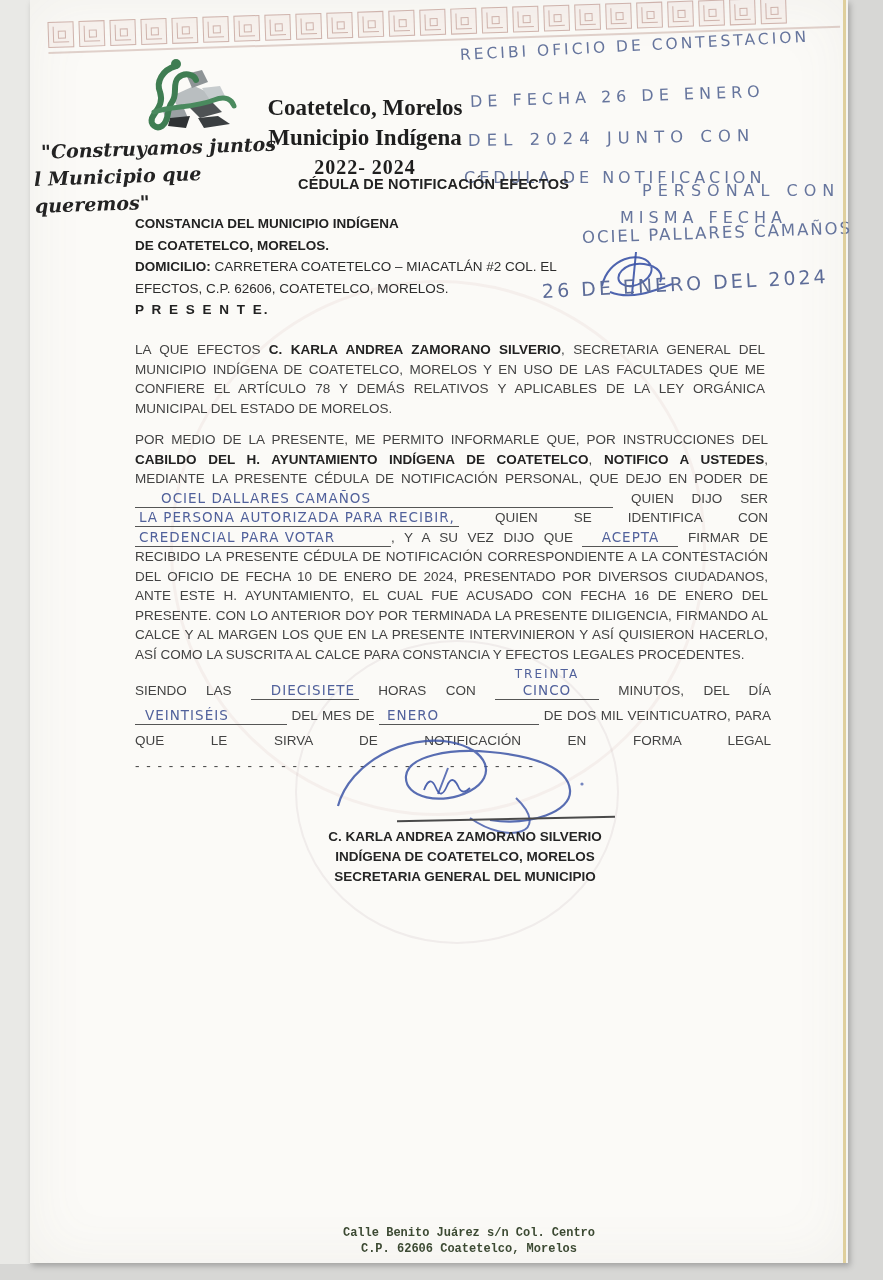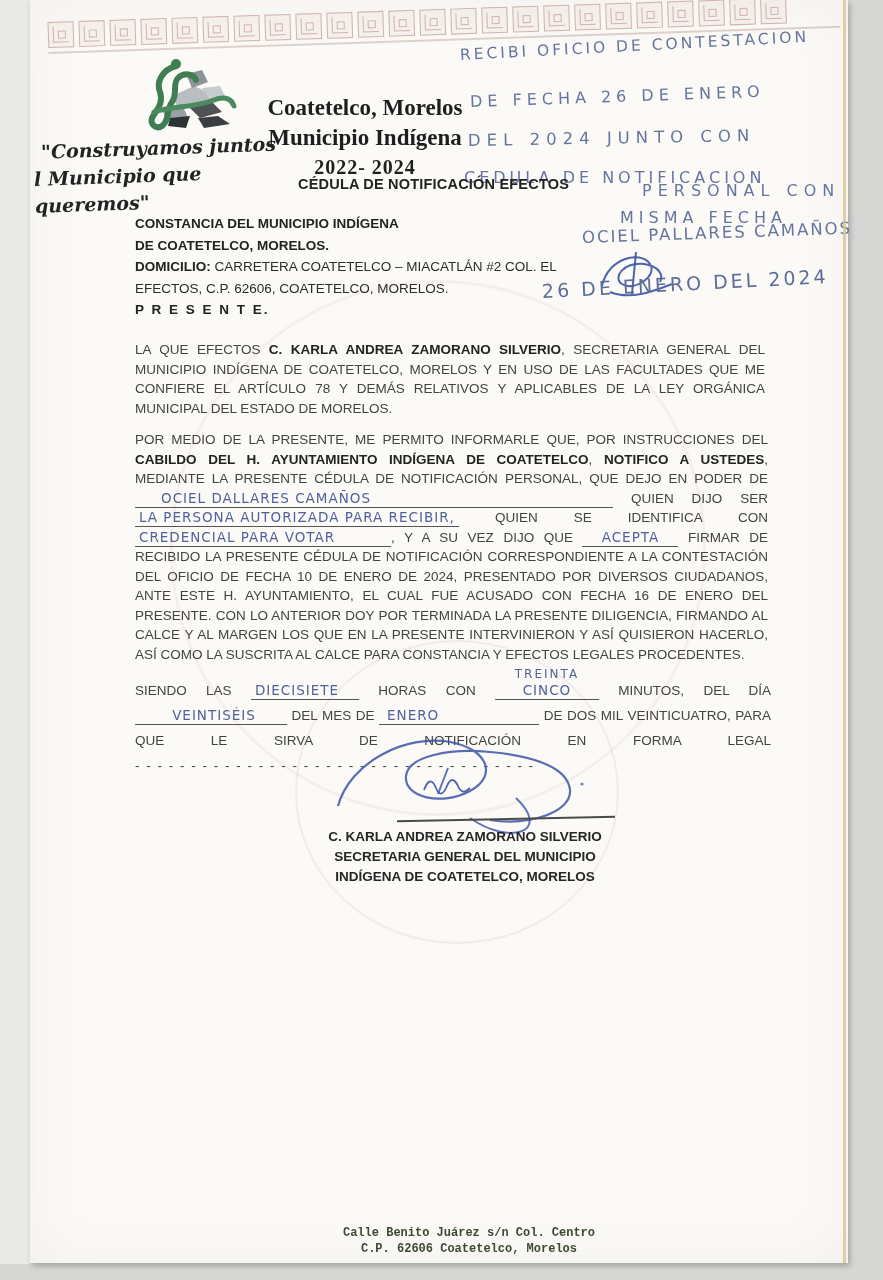--- a/index.html
+++ b/index.html
@@ -61,22 +61,22 @@
   .p3{top:678px;width:636px;line-height:25px;}
   .seg.b{font-weight:bold;color:#222;}
   .seg.fill{font-family:"DejaVu Sans",sans-serif;color:#51619b;
             border-bottom:1.3px solid #555;display:inline-block;position:relative;
             font-size:13.5px;letter-spacing:1px;line-height:16px;padding:0 4px 1px 4px;
             vertical-align:baseline;white-space:nowrap;}
   .seg.wide{min-width:448px;padding-left:26px;text-align:left;}
   .seg.med{min-width:248px;}
   .seg.sm{min-width:88px;text-align:center;}
   .seg.sm2{min-width:96px;text-align:center;}
-  .seg.sm3{min-width:100px;text-align:left;}
-  .seg.med2{min-width:138px;text-align:center;padding-left:10px;}
+  .seg.sm3{min-width:100px;text-align:right;}
+  .seg.med2{min-width:138px;text-align:left;padding-left:10px;}
   .seg.med3{min-width:148px;text-align:left;padding-left:8px;}
   .seg .above{position:absolute;left:50%;transform:translateX(-50%);top:-16px;
               font-size:12px;letter-spacing:2px;color:#51619b;}
   .seg.dash{white-space:nowrap;letter-spacing:1.5px;color:#434343;}
 
   
   .sig-svg{position:absolute;left:290px;top:728px;}
   .sig-line{position:absolute;left:367px;top:818px;width:218px;border-top:2px solid #4a4a4a;
             transform:rotate(-1.2deg);}
   .signer{position:absolute;left:220px;top:827px;width:430px;text-align:center;
@@ -180,22 +180,22 @@
 
   <svg class="sig-svg" width="300" height="115" viewBox="0 0 300 115">
     <path d="M18,78 C30,34 86,6 130,14 C168,21 178,48 150,63 C122,78 84,70 86,48 C88,28 130,20 170,24 C215,28 248,40 250,62 C252,84 210,98 170,92" fill="none" stroke="#3b53a6" stroke-width="2.2" opacity=".85"></path>
     <path d="M104,62 q6,-16 12,-2 q5,12 11,-2 q5,-12 11,0 q4,10 12,2" fill="none" stroke="#3b53a6" stroke-width="1.8" opacity=".9"></path>
     <path d="M128,40 L118,66 M150,90 C190,118 232,104 196,70" fill="none" stroke="#3b53a6" stroke-width="2" opacity=".8"></path>
     <circle cx="262" cy="56" r="1.6" fill="#3b53a6" opacity=".7"></circle>
   </svg>
   <div class="sig-line"></div>
   <div class="signer">
     <div>C. KARLA ANDREA ZAMORANO SILVERIO</div>
+    <div>INDÍGENA DE COATETELCO, MORELOS</div>
     <div>SECRETARIA GENERAL DEL MUNICIPIO</div>
-    <div>INDÍGENA DE COATETELCO, MORELOS</div>
   </div>
 
   <div class="footer">
     <div>Calle Benito Juárez s/n Col. Centro</div>
     <div>C.P. 62606 Coatetelco, Morelos</div>
   </div>
 
   <div class="edge-line"></div>
 </div>
 

